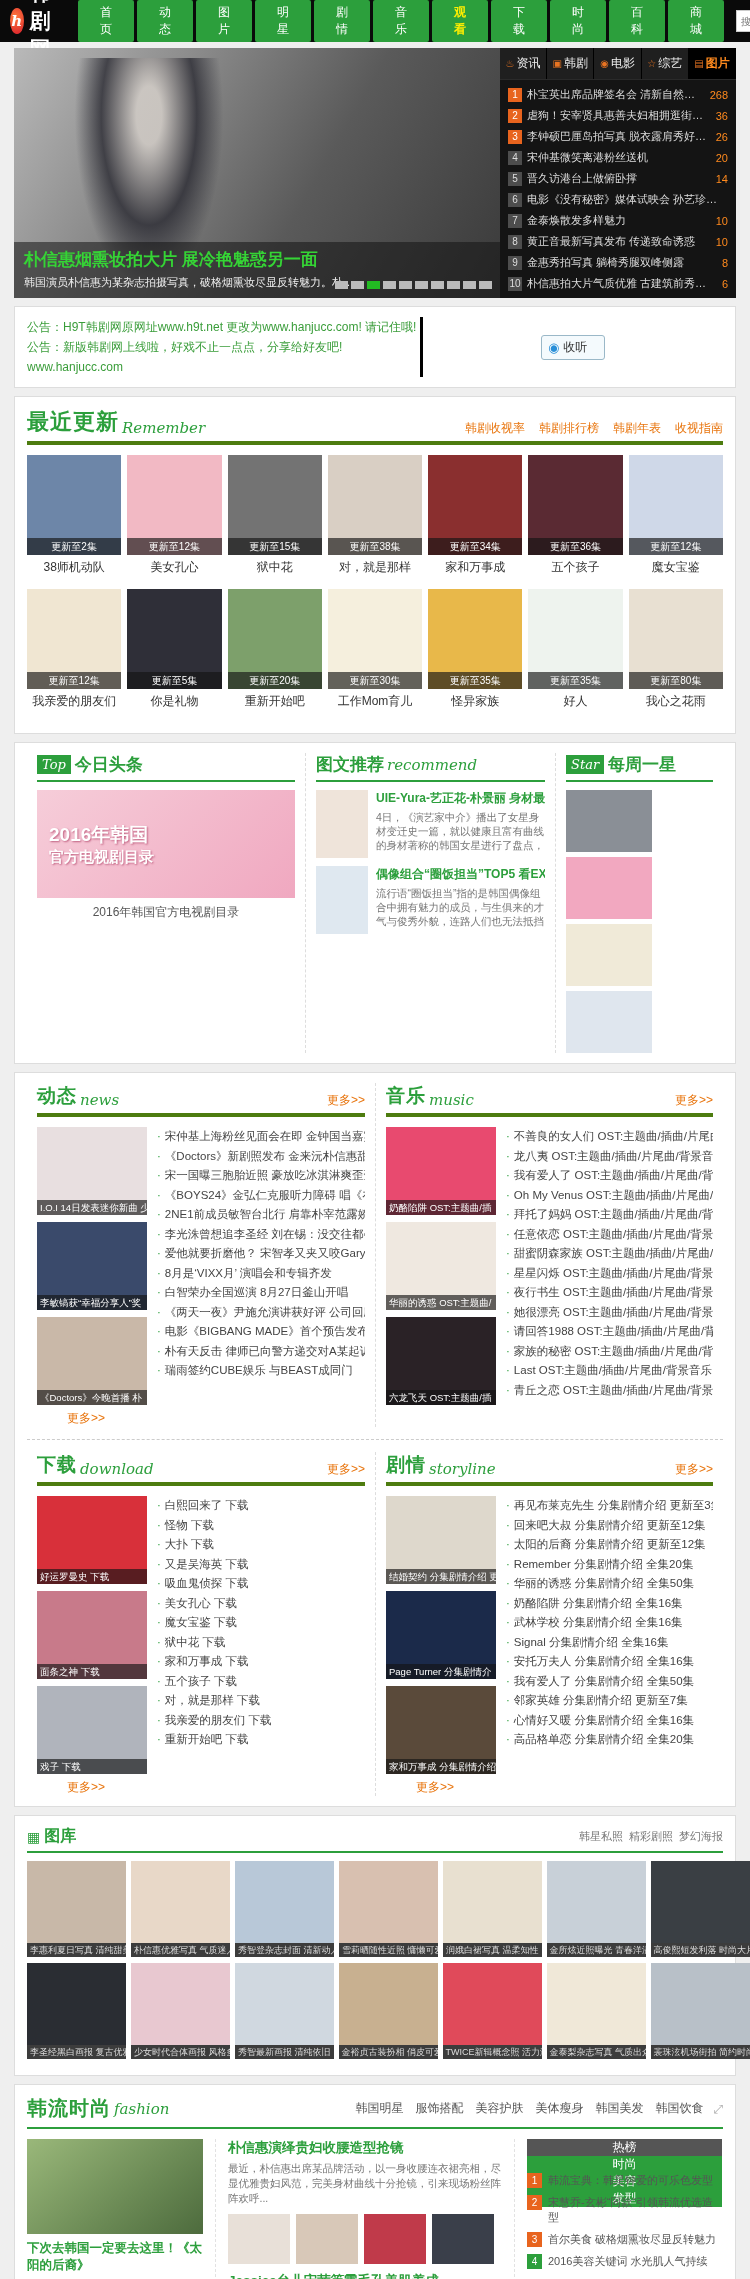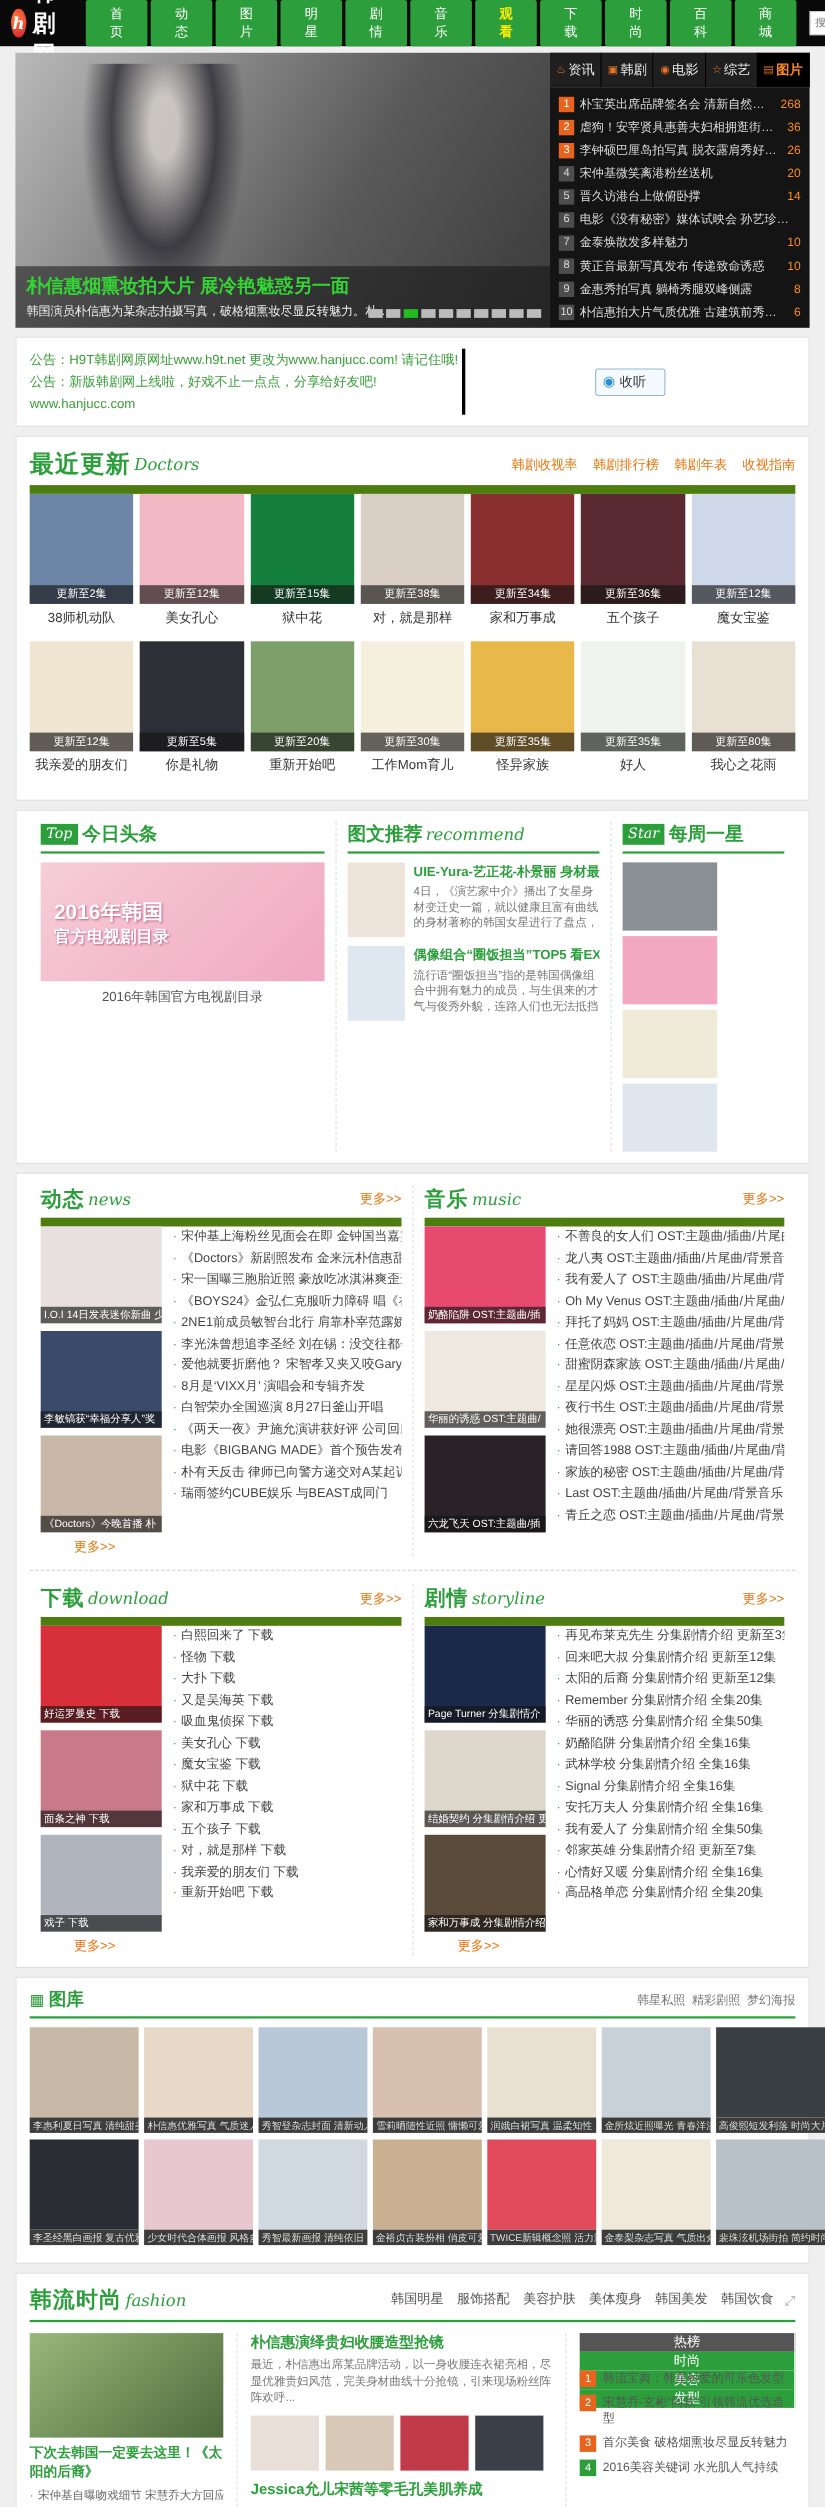--- a/index.html
+++ b/index.html
@@ -46,21 +46,21 @@
 
   
   .notice { display:flex; align-items:center; }
   .notice-lines { flex:1; border-right:3px solid #000000; }
   .notice-line { color:#3a9d3a; font-size:12px; line-height:20px; }
   .listen-btn { margin:0 auto; width:64px; border:1px solid #9abqc8; border:1px solid #9ab8c8; border-radius:3px; background:#f4fafd; padding:3px 6px; display:flex; align-items:center; gap:4px; font-size:12px; color:#333; }
   .listen-ico { color:#2a8fd8; font-size:13px; }
   .notice-right { width:300px; display:flex; }
 
   
-  .sec-head { display:flex; align-items:center; border-bottom:8px solid #4d7c0f; padding-bottom:4px; }
+  .sec-head { display:flex; align-items:flex-end; border-bottom:4px solid #4d7c0f; padding-bottom:4px; margin-bottom:10px; }
   .sec-title { color:#2c9f3c; font-size:22px; font-weight:bold; letter-spacing:1px; }
   .sec-en { color:#2c9f3c; font-size:15px; font-style:italic; font-family:"DejaVu Serif",serif; margin-left:3px; }
   .sec-links { margin-left:auto; display:flex; gap:14px; }
   .olink { color:#e8740c; font-size:12px; }
   .more { color:#e8740c; font-size:12px; margin-left:auto; }
 
   
   .cards { display:flex; gap:6px; margin-bottom:10px; }
   .card { width:98px; }
   .card-img { position:relative; height:100px; background:#ccc; }
@@ -269,21 +269,21 @@
       <div class="listen-btn">
         <span class="listen-ico">◉</span>
         <span>收听</span>
       </div>
     </div>
   </div>
 
   <div class="box">
     <div class="sec-head">
       <span class="sec-title">最近更新</span>
-      <span class="sec-en">Doctors</span>
+      <span class="sec-en">Remember</span>
       <span class="sec-links">
           <a class="olink">韩剧收视率</a>
           <a class="olink">韩剧排行榜</a>
           <a class="olink">韩剧年表</a>
           <a class="olink">收视指南</a>
         </span>
     </div>
     <div class="cards">
         <div class="card">
           <div class="card-img" style="background: rgb(109, 134, 168);">
@@ -291,21 +291,21 @@
           </div>
           <div class="card-title">38师机动队</div>
         </div>
         <div class="card">
           <div class="card-img" style="background: rgb(242, 185, 196);">
             <span class="card-ep">更新至12集</span>
           </div>
           <div class="card-title">美女孔心</div>
         </div>
         <div class="card">
-          <div class="card-img" style="background: #15803d;">
+          <div class="card-img" style="background: #737373;">
             <span class="card-ep">更新至15集</span>
           </div>
           <div class="card-title">狱中花</div>
         </div>
         <div class="card">
           <div class="card-img" style="background: rgb(217, 207, 196);">
             <span class="card-ep">更新至38集</span>
           </div>
           <div class="card-title">对，就是那样</div>
         </div>
@@ -654,25 +654,25 @@
         <a class="more-bottom" style="text-align:left;padding-left:30px">更多&gt;&gt;</a>
       </div>
       <div class="lcol">
         <div class="sec-head">
           <span class="sec-title" style="font-size:19px">剧情</span>
             <span class="sec-en">storyline</span>
           <a class="more">更多&gt;&gt;</a>
         </div>
         <div class="lband">
           <div class="thumbcol">
+              <div class="sthumb" style="background: rgb(222, 216, 204);">
+                <span class="sthumb-cap">结婚契约 分集剧情介绍 更</span>
+              </div>
               <div class="sthumb" style="background: rgb(27, 42, 74);">
                 <span class="sthumb-cap">Page Turner 分集剧情介</span>
-              </div>
-              <div class="sthumb" style="background: rgb(222, 216, 204);">
-                <span class="sthumb-cap">结婚契约 分集剧情介绍 更</span>
               </div>
               <div class="sthumb" style="background: rgb(90, 74, 58);">
                 <span class="sthumb-cap">家和万事成 分集剧情介绍</span>
               </div>
             </div>
           <div class="ulist">
               <div class="li-row">
                 <span class="bullet">·</span>
                 <span>再见布莱克先生 分集剧情介绍 更新至3集</span>
               </div>

